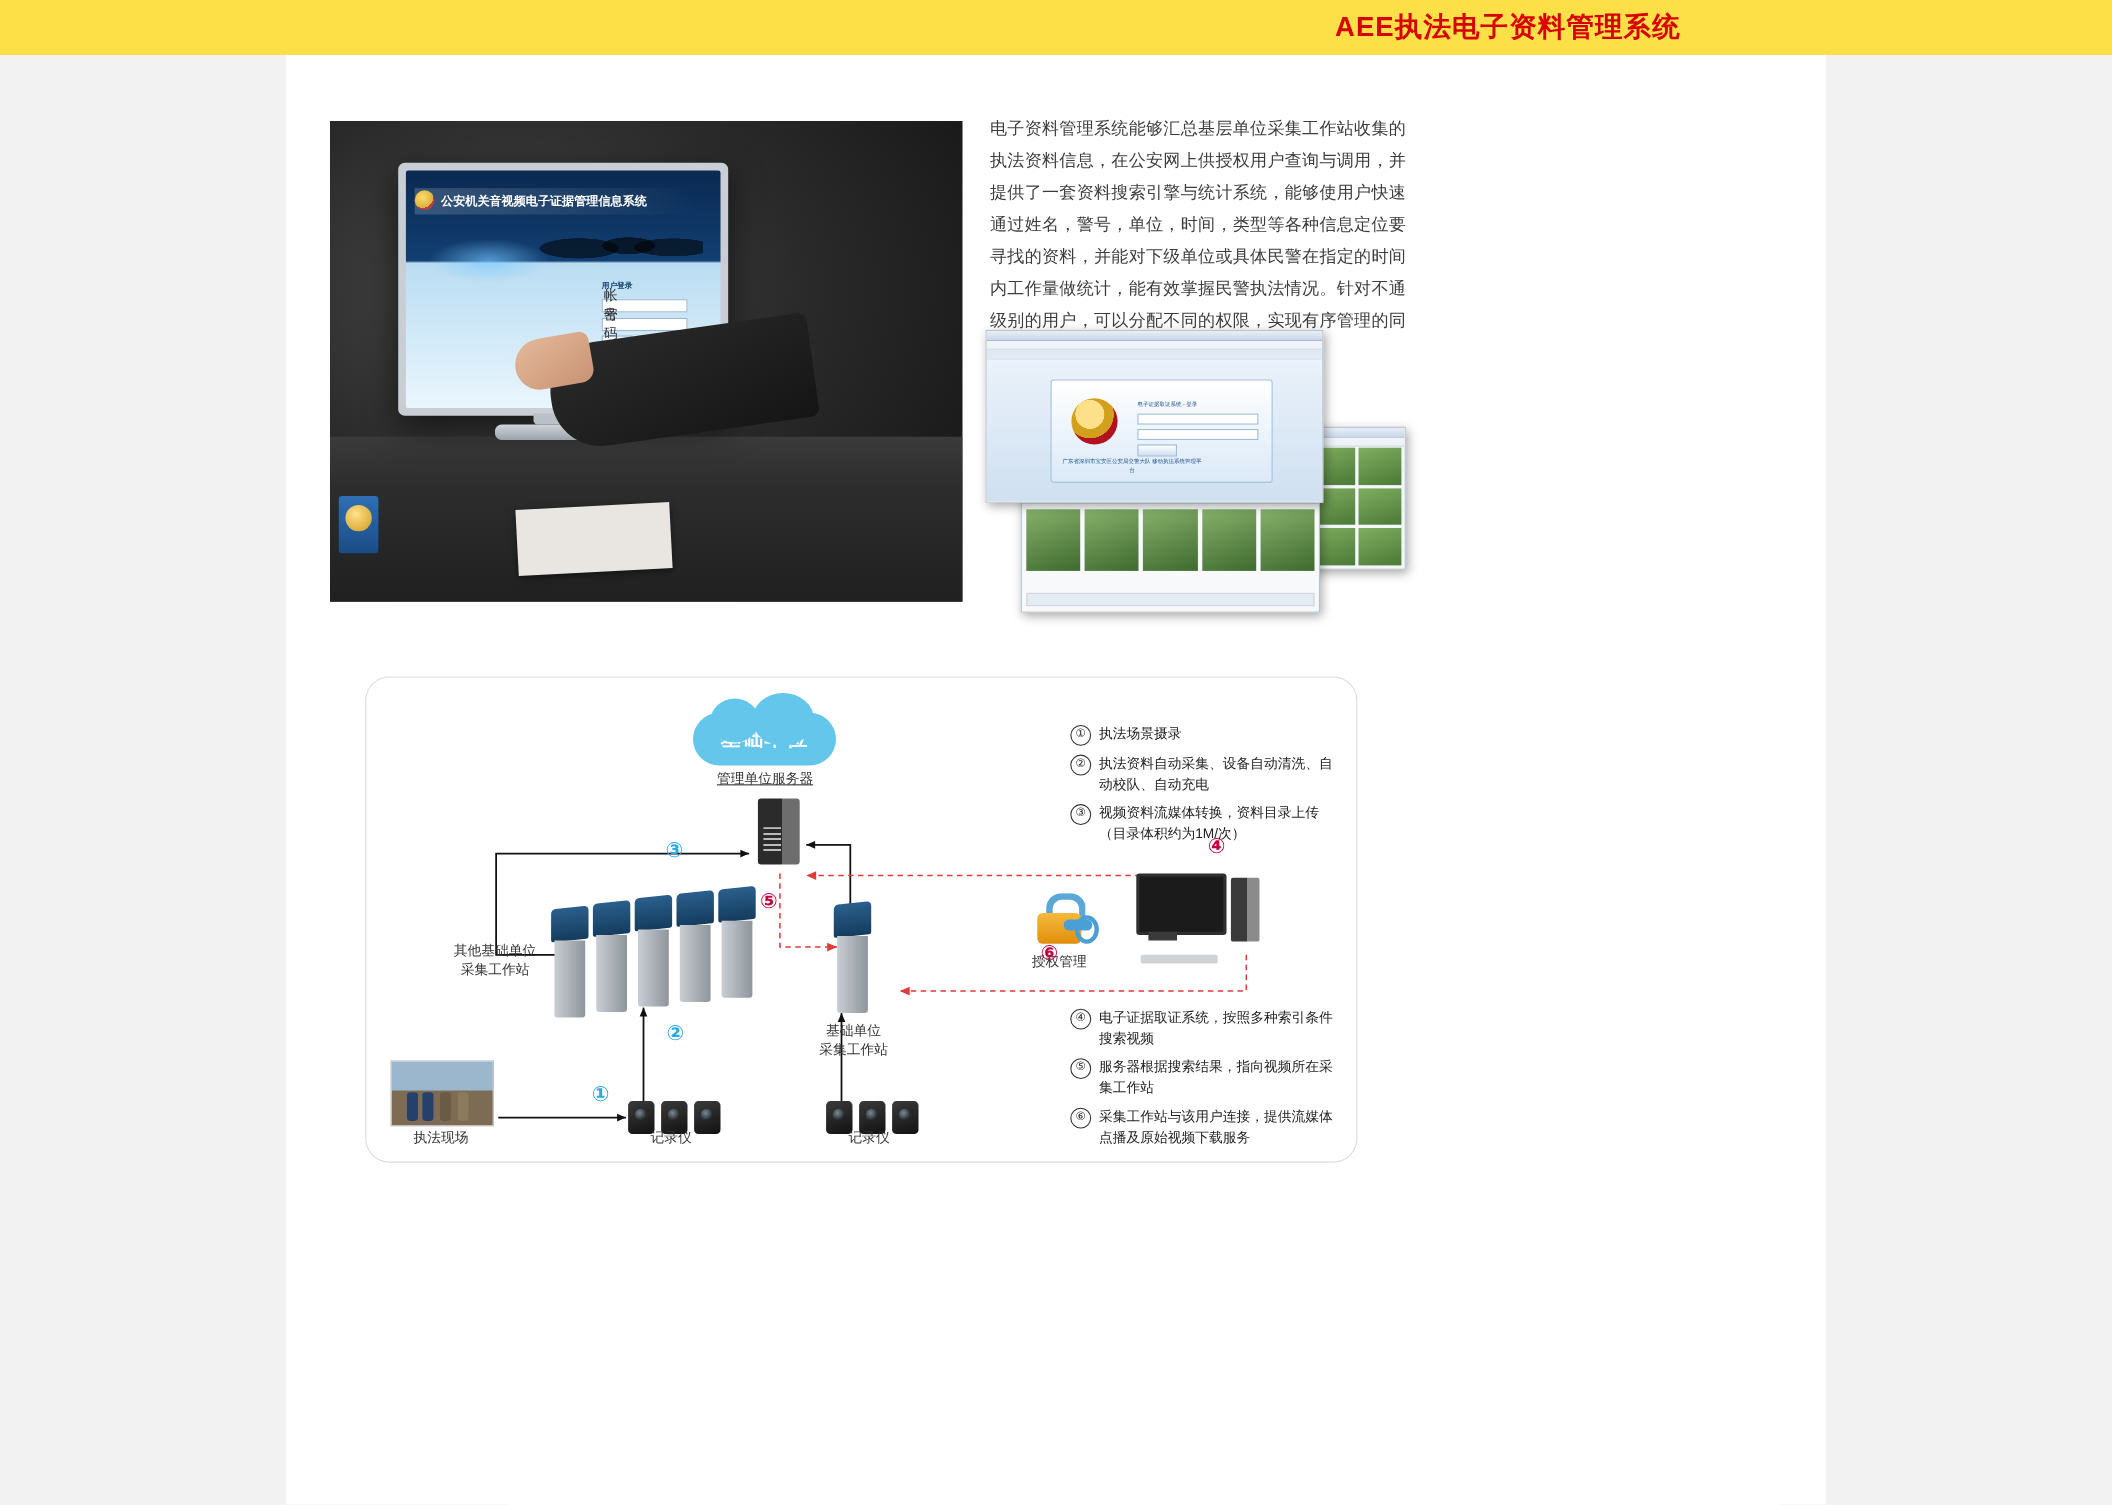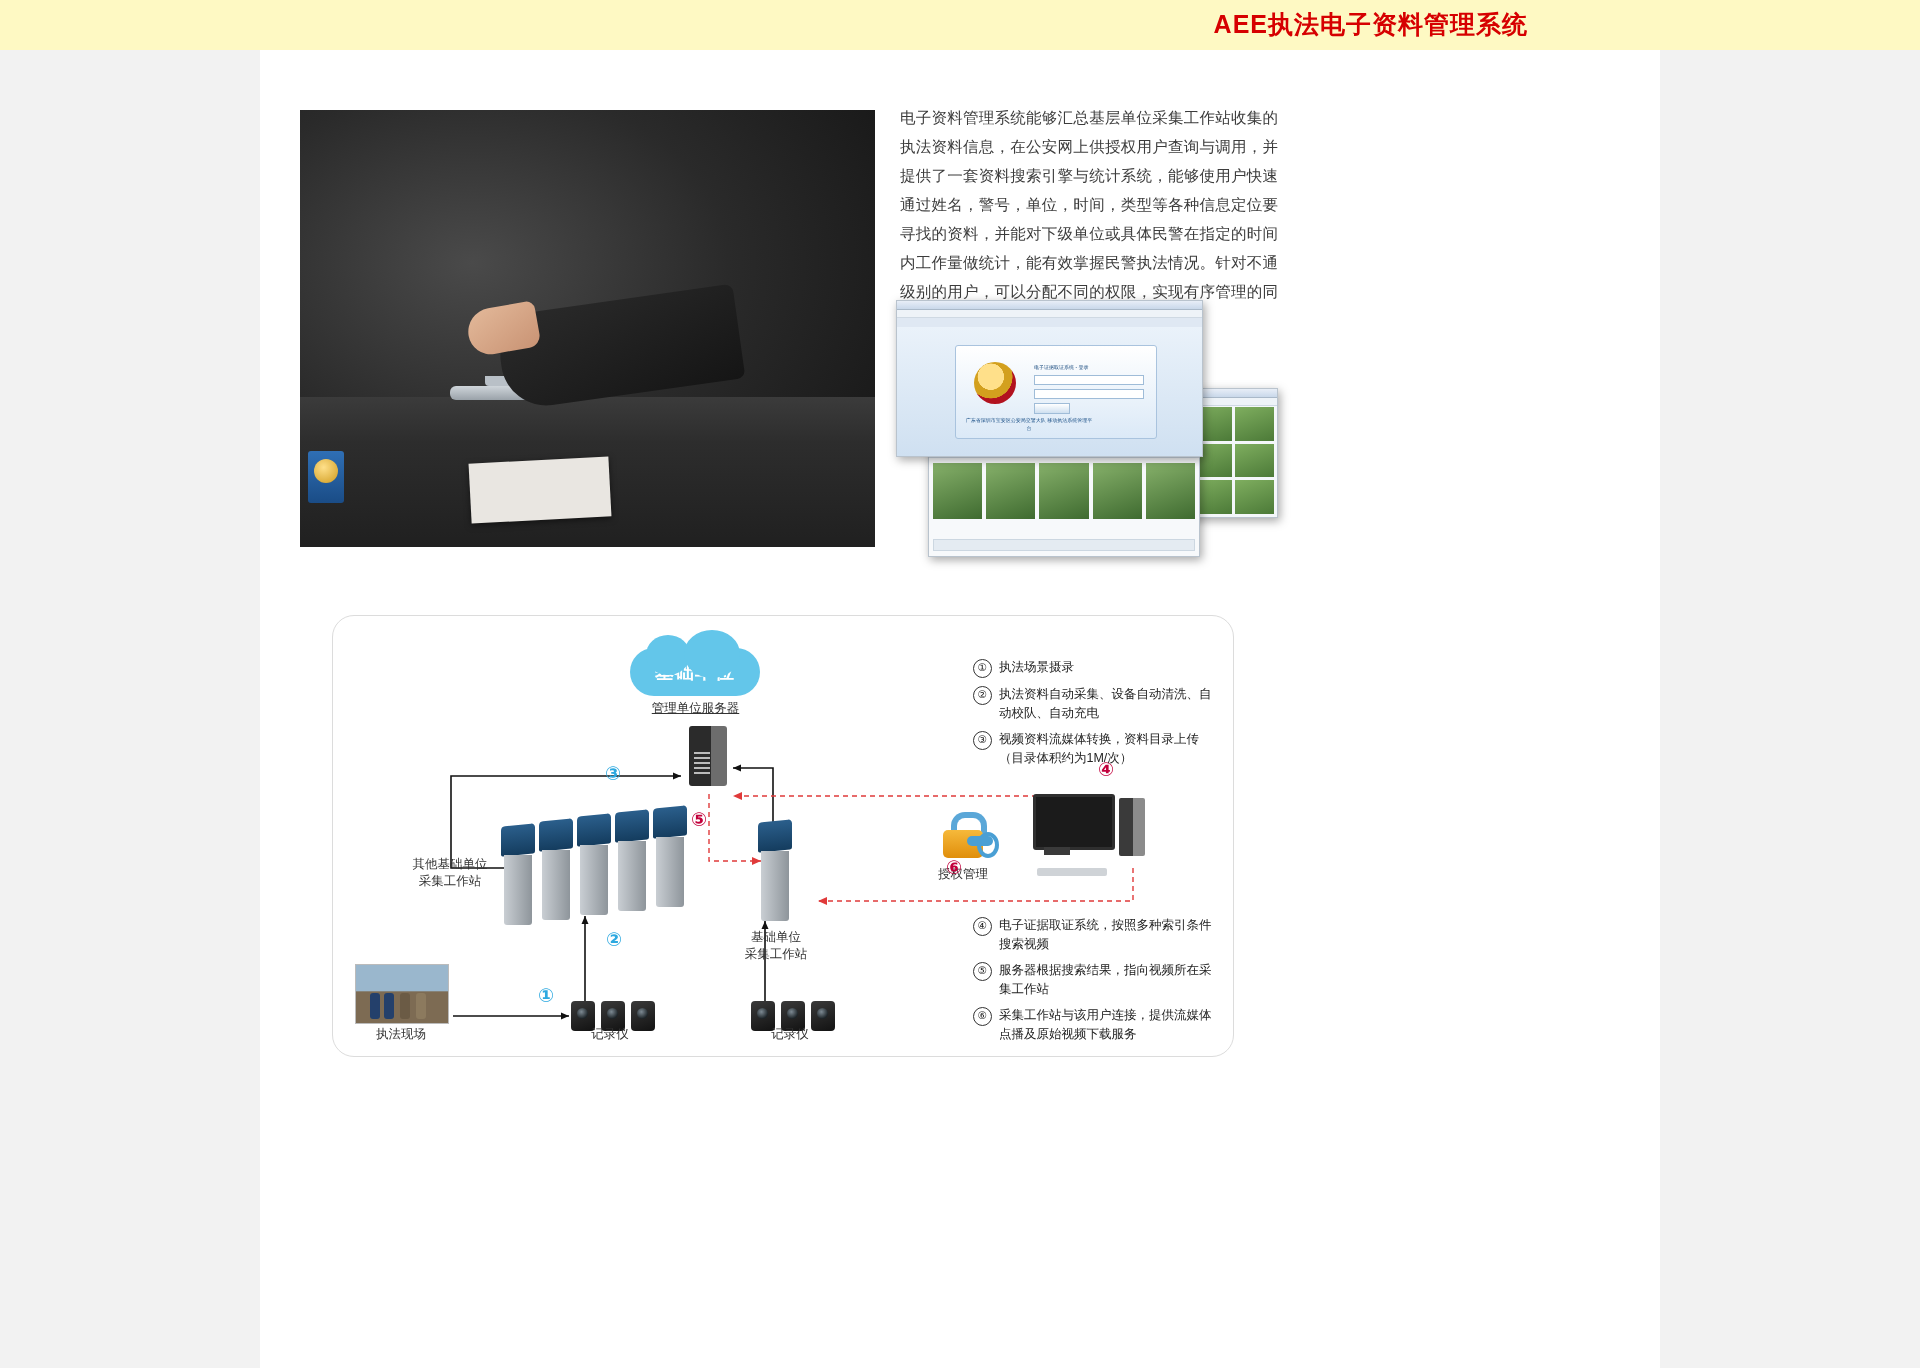--- a/index.html
+++ b/index.html
@@ -14,21 +14,21 @@
     height: 1368px;
     background: #f2f2f2;
     overflow: hidden;
   }
   
   .header-band {
     position: absolute;
     left: 0; top: 0;
     width: 1920px;
     height: 50px;
-    background: #fef9c3;
+    background: #fde047;
   }
   .header-title {
     position: absolute;
     right: 392px;
     top: 8px;
     font-size: 25px;
     font-weight: bold;
     color: #d60000;
     letter-spacing: 1px;
     white-space: nowrap;
@@ -505,20 +505,43 @@
 <div id="page">
 
   <div class="header-band">
     <div class="header-title">AEE执法电子资料管理系统</div>
   </div>
 
   <div class="sheet">
 
     <div class="photo">
       <div class="desk"></div>
+      <div class="monitor">
+        <div class="monitor-screen">
+          <div class="screen-emblem"></div>
+          <div class="screen-banner">公安机关音视频电子证据管理信息系统</div>
+          <div class="screen-figures"></div>
+          <div class="screen-glow"></div>
+          <div class="login-box">
+            <div class="login-title">用户登录</div>
+            <div class="login-row">
+              <span class="lbl">帐 号</span>
+              <span class="fld"></span>
+            </div>
+            <div class="login-row">
+              <span class="lbl">密 码</span>
+              <span class="fld"></span>
+            </div>
+            <div class="login-btns">
+              <span></span>
+              <span></span>
+            </div>
+          </div>
+        </div>
+      </div>
       <div class="monitor-stand"></div>
       <div class="monitor-base"></div>
       <div class="paper"></div>
       <div class="arm"></div>
       <div class="hand"></div>
       <div class="badge-card"></div>
     </div>
 
     <div class="desc">电子资料管理系统能够汇总基层单位采集工作站收集的执法资料信息，在公安网上供授权用户查询与调用，并提供了一套资料搜索引擎与统计系统，能够使用户快速通过姓名，警号，单位，时间，类型等各种信息定位要寻找的资料，并能对下级单位或具体民警在指定的时间内工作量做统计，能有效掌握民警执法情况。针对不通级别的用户，可以分配不同的权限，实现有序管理的同时保障了资料的安全。</div>
 

